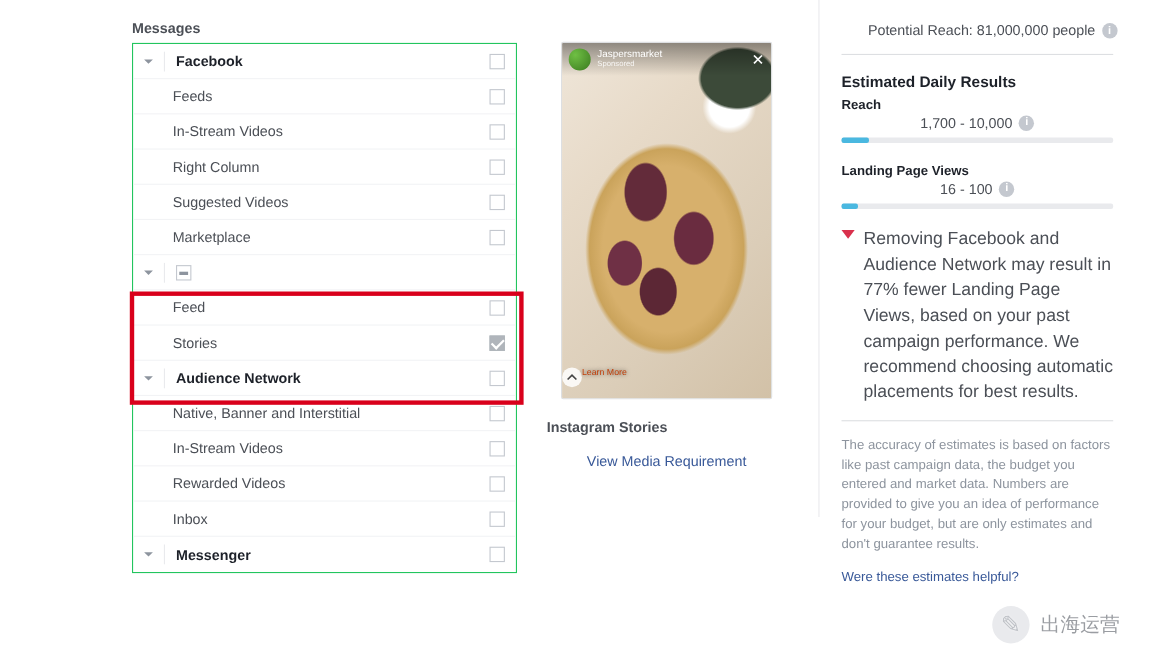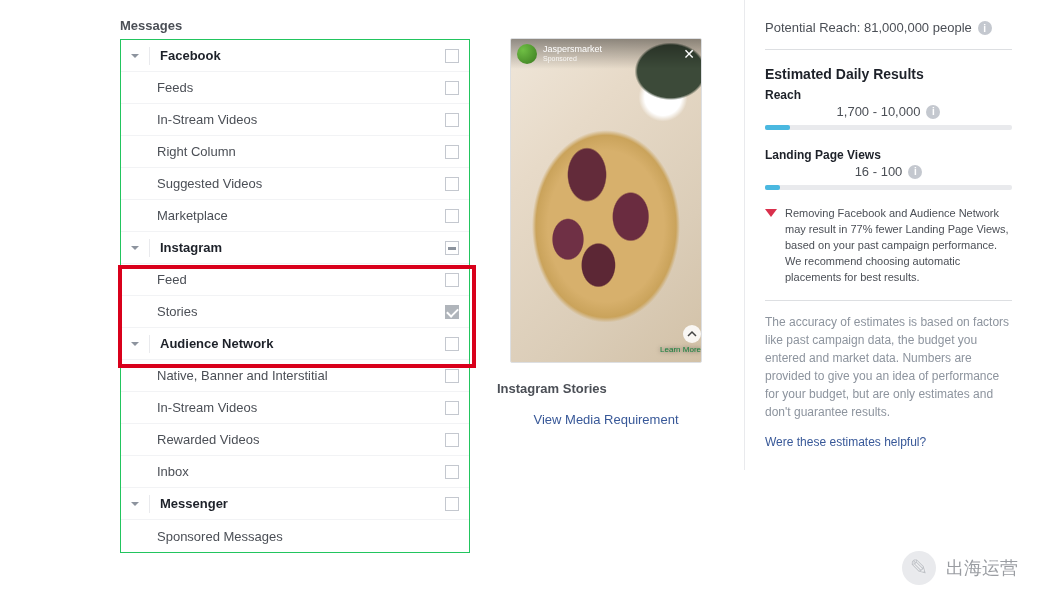--- a/index.html
+++ b/index.html
@@ -128,22 +128,22 @@
       radial-gradient(ellipse 30px 40px at 63% 55%, #6a2c40 58%, transparent 62%),
       radial-gradient(ellipse 28px 36px at 46% 70%, #5c2735 58%, transparent 62%),
       radial-gradient(ellipse 26px 34px at 30% 62%, #6f3045 58%, transparent 62%),
       radial-gradient(ellipse 100px 130px at 50% 58%, #d7b06c 58%, #caa35b 70%, transparent 74%),
       radial-gradient(ellipse 60px 48px at 84% 10%, #3c4a39 55%, transparent 60%),
       radial-gradient(circle at 80% 18%, #fff 6%, transparent 8%),
       linear-gradient(135deg, #efe6d9 0%, #e7dac8 30%, #dbcdb8 70%, #d2c1a7 100%);
   }
   .preview-cta {
     position:absolute; bottom:8px; left:0; right:0;
-    display:flex; flex-direction:column; align-items:flex-end;
-    color:#15803d; z-index:2;
+    display:flex; align-items:flex-start;
+    color:#c2410c; z-index:2;
   }
   .preview-cta .chev { width:18px;height:18px;border-radius:50%;background:rgba(255,255,255,0.85);display:flex;align-items:center;justify-content:center;margin-bottom:2px;}
   .preview-cta .chev svg{display:block}
   .preview-cta .txt { font-size:8px; text-shadow:0 0 4px rgba(0,0,0,0.6);}
   .preview-caption {
     text-align:left;
     color:#4b4f56;
     font-weight:600;
     font-size:13px;
     margin-top:18px;
@@ -167,35 +167,35 @@
     background:#fff;
   }
   .right-col::before {
     
     content:"";
   }
   .reach-line {
     font-size:13px;
     color:#4b4f56;
     padding: 20px 0 14px 0;
-    display:flex; align-items:flex-end;
+    display:flex; align-items:flex-end;margin-left:24px;
   }
   .info-icon {
     width:14px;height:14px;border-radius:50%;background:#c4c8cf;color:#fff;
     font-size:10px;font-weight:700;display:inline-flex;align-items:center;justify-content:center;
     margin-left:6px;
   }
   .rule { height:1px; background:#dddfe2; margin-right:22px;}
   .est-heading { font-weight:700; font-size:14px; color:#1d2129; margin-top:16px;}
   .metric-label { font-weight:700; font-size:12px; color:#1d2129; margin-top:6px;}
   .metric-range-row { display:flex; align-items:center; justify-content:center; padding-right:22px; margin-top:2px;}
   .metric-range { font-size:13px; color:#4b4f56;}
   .bar-track { height:5px; background:#e9eaed; border-radius:2px; margin:6px 22px 0 0; position:relative;}
   .bar-fill { height:5px; background:#4ab8e0; border-radius:2px; position:absolute; left:0; top:0;}
-  .warning-block { display:flex; margin:16px 22px 0 0; font-size:11px; color:#4b4f56; line-height:1.45;}
+  .warning-block { display:flex; margin:16px 22px 0 0; font-size:16px; color:#4b4f56; line-height:1.45;}
   .warning-caret {
     width:0;height:0;border-left:6px solid transparent;border-right:6px solid transparent;border-top:8px solid #d9304c;
     margin:3px 8px 0 0; flex:none;
   }
   .rule2 { height:1px; background:#dddfe2; margin:14px 22px 0 0;}
   .disclaimer { font-size:12px; color:#8d949e; margin:12px 22px 0 0; line-height:1.5;}
   .feedback-link { font-size:12px; color:#385898; margin-top:14px; cursor:pointer;}
   
   .watermark {
     position:absolute; right:34px; bottom:24px;
@@ -245,21 +245,20 @@
         <span class="child-label">Marketplace</span>
         <span class="row-checkbox "></span>
       </div>
       <div class="tree-row tree-group-row">
         <span class="expander">
           <svg width="12" height="12" viewBox="0 0 12 12">
             <path d="M2 4 L6 8 L10 4 Z" fill="#8d949e"></path>
           </svg>
         </span>
         <span class="divider"></span>
-        <span class="tree-group-label">Instagram</span>
         <span class="row-checkbox indeterminate"></span>
       </div>
       <div class="tree-row tree-child-row">
         <span class="child-label">Feed</span>
         <span class="row-checkbox "></span>
       </div>
       <div class="tree-row tree-child-row">
         <span class="child-label">Stories</span>
         <span class="row-checkbox checked"></span>
       </div>
@@ -291,23 +290,20 @@
       </div>
       <div class="tree-row tree-group-row">
         <span class="expander">
           <svg width="12" height="12" viewBox="0 0 12 12">
             <path d="M2 4 L6 8 L10 4 Z" fill="#8d949e"></path>
           </svg>
         </span>
         <span class="divider"></span>
         <span class="tree-group-label">Messenger</span>
         <span class="row-checkbox "></span>
-      </div>
-      <div class="tree-row tree-child-row">
-        <span class="child-label">Sponsored Messages</span>
       </div>
     </div>
 </div>
 
 <div class="highlight-box"></div>
 
 <div class="preview-col">
   <div class="preview-card">
     <div class="preview-image"></div>
     <div class="preview-top">

